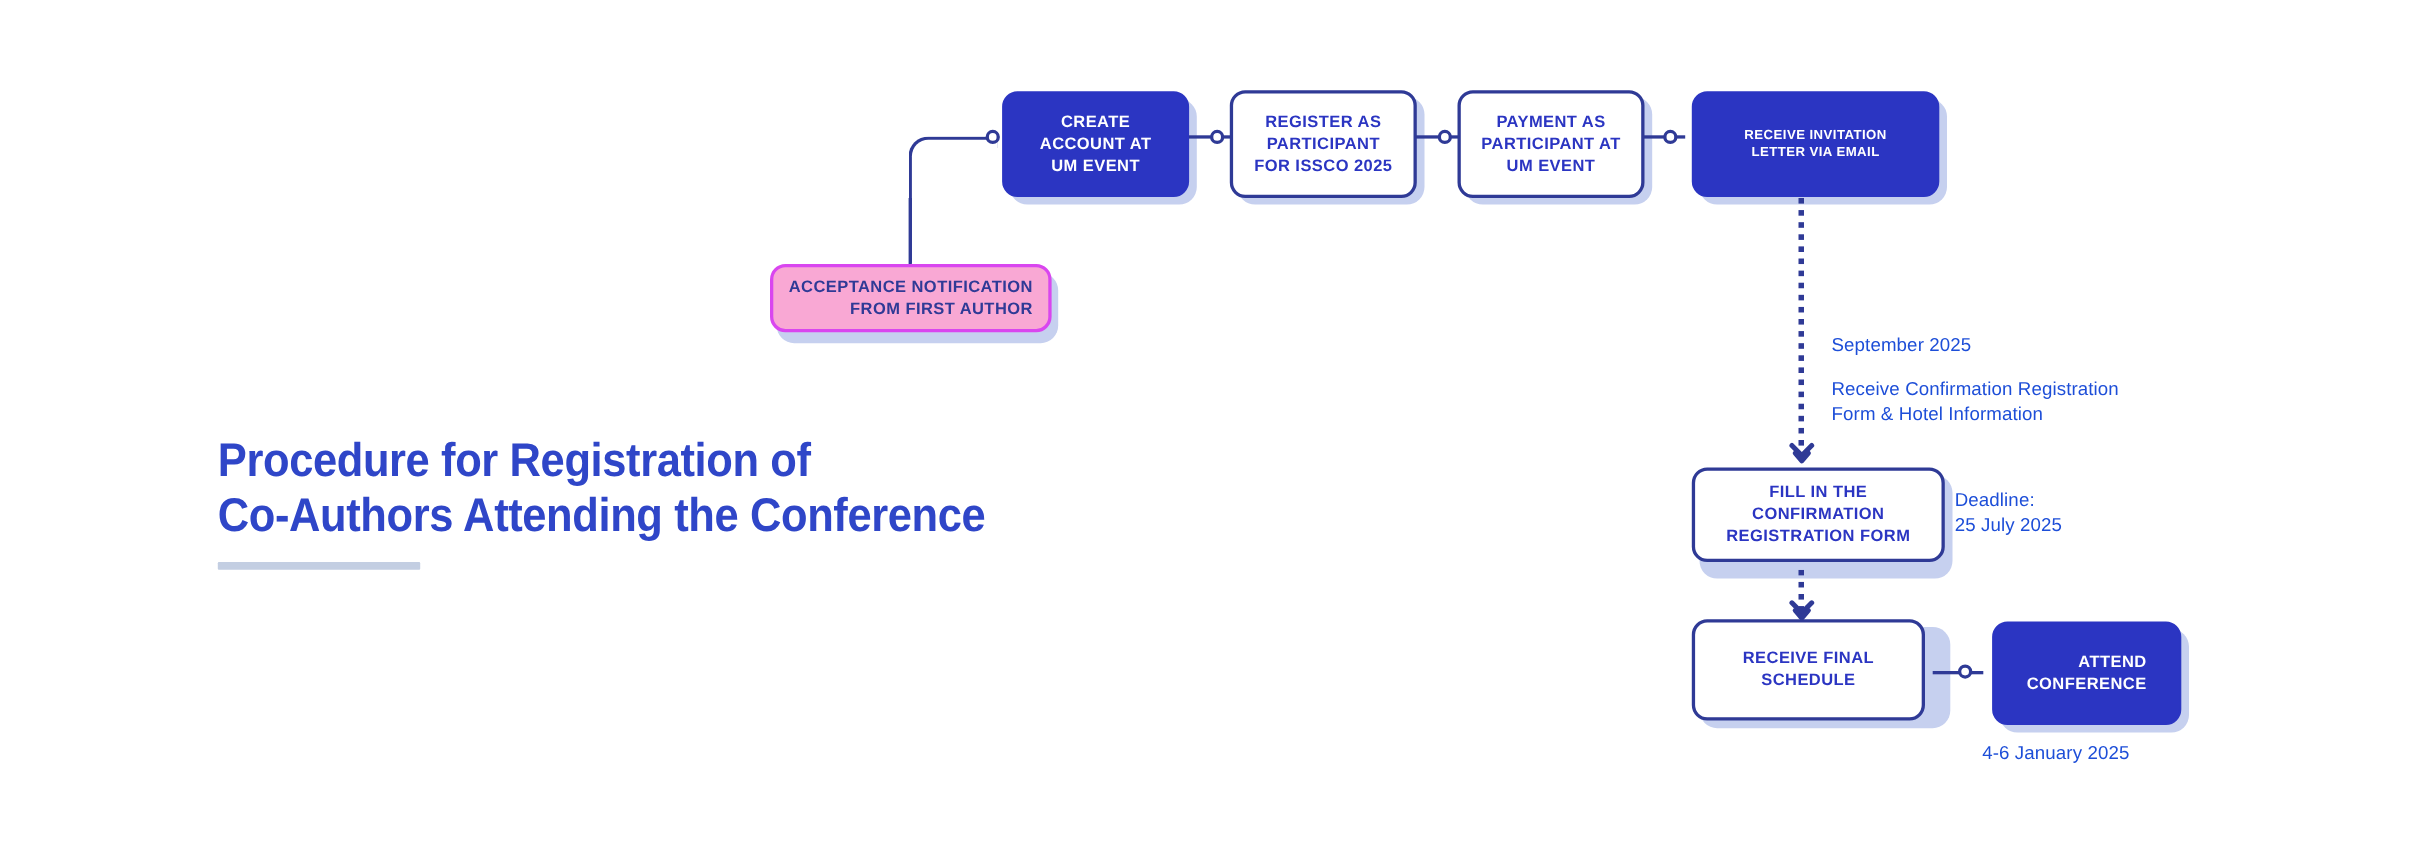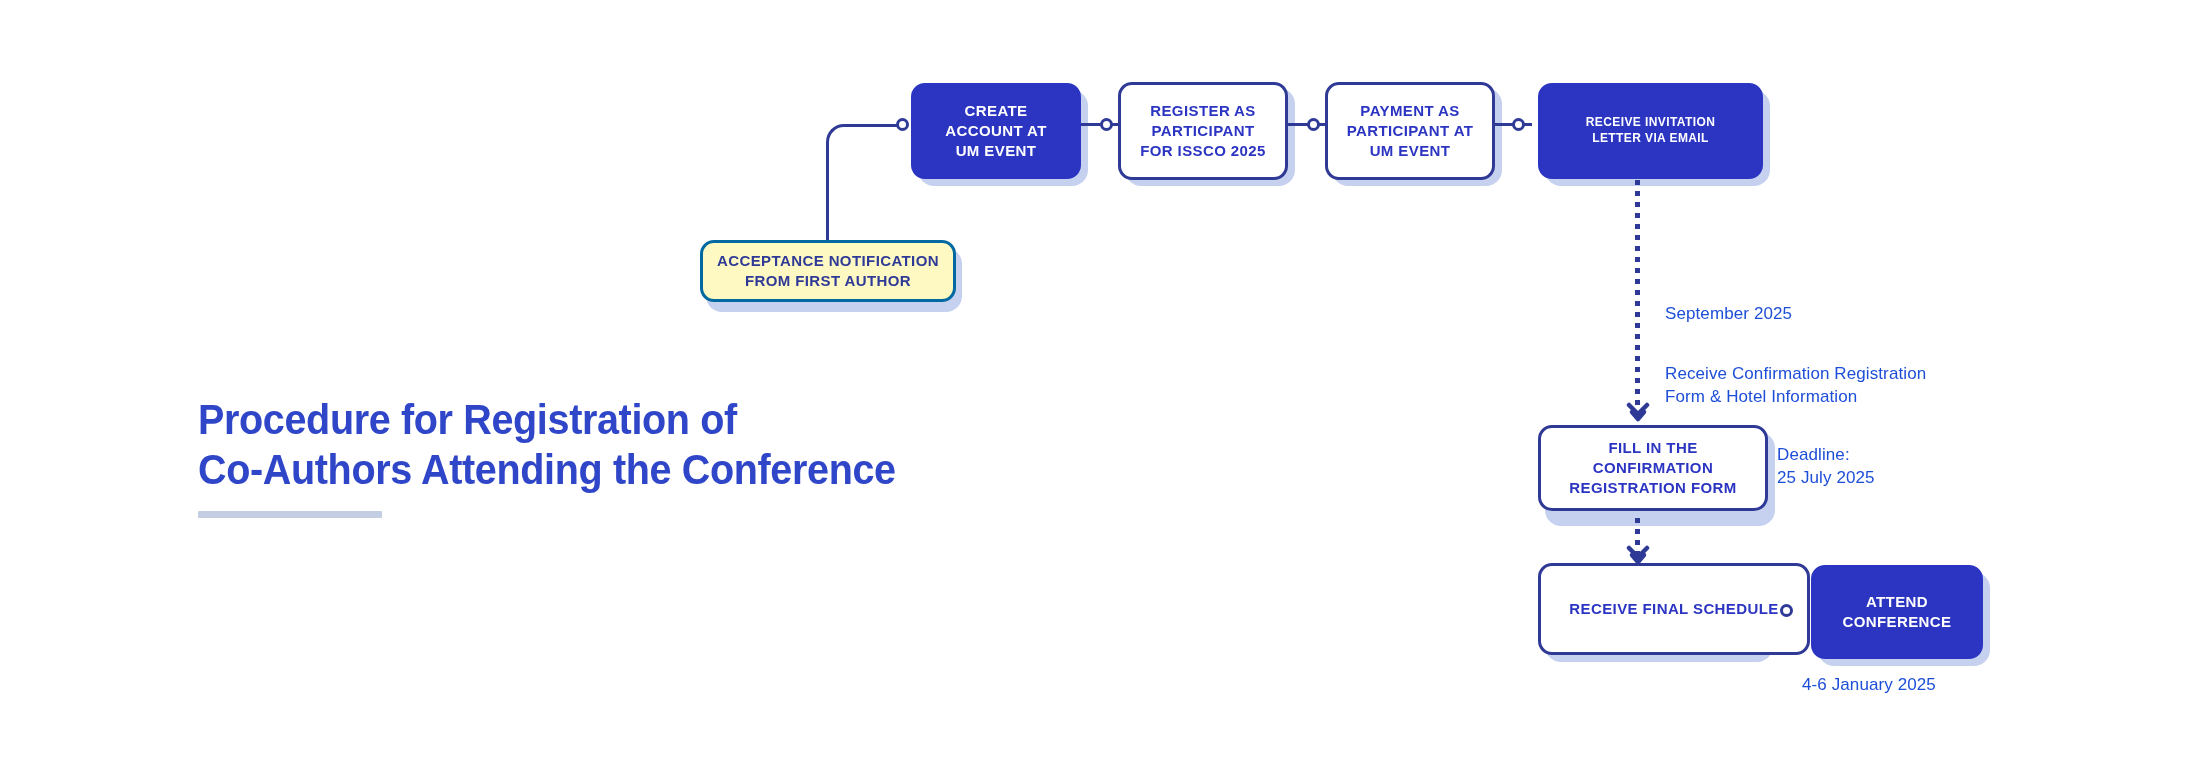--- a/index.html
+++ b/index.html
@@ -41,23 +41,24 @@
     background: #2b35c2;
     color: #ffffff;
     border: 2px solid #2b35c2;
   }
   .node.outline {
     background: #ffffff;
     color: #2b35c2;
     border: 3px solid #2f3a96;
   }
   .node.highlight {
-    background: #fef9c3;
+    background: #f9a8d4;
     color: #2f3a96;
-    border: 3px solid #0369a1;
+    border: 3px solid #d946ef;
+    text-align: right;
   }
 
   
   .shadow-plate {
     position: absolute;
     border-radius: 16px;
     background: #c6d0ef;
     z-index: 3;
   }
 
@@ -222,32 +223,32 @@
     <span class="node-label">RECEIVE INVITATION
 LETTER  VIA EMAIL</span>
   </div>
 
   <div class="node outline" style="left:1538px; top:425px; width:230px; height:86px; font-size:15px;">
     <span class="node-label">FILL IN THE
 CONFIRMATION
 REGISTRATION FORM</span>
   </div>
 
-  <div class="node outline" style="left:1538px; top:563px; width:272px; height:92px; font-size:15px;">
+  <div class="node outline" style="left:1538px; top:563px; width:212px; height:92px; font-size:15px;">
     <span class="node-label">RECEIVE FINAL SCHEDULE</span>
   </div>
 
-  <div class="node solid" style="left:1811px; top:565px; width:172px; height:94px; font-size:15px;">
+  <div class="node solid" style="left:1811px; top:565px; width:172px; height:94px; font-size:15px;text-align:right;">
     <span class="node-label">ATTEND
 CONFERENCE</span>
   </div>
 
   <div class="annot" style="left:1665px; top:302px;">September 2025</div>
 
-  <div class="annot" style="left:1665px; top:342px;margin-top:20px;">Receive Confirmation Registration
+  <div class="annot" style="left:1665px; top:342px;">Receive Confirmation Registration
 Form &amp; Hotel Information</div>
 
   <div class="annot" style="left:1777px; top:443px;">Deadline:
 25 July 2025</div>
 
   <div class="annot" style="left:1802px; top:673px;">4-6 January 2025</div>
 
 </div>
 
 </body></html>

